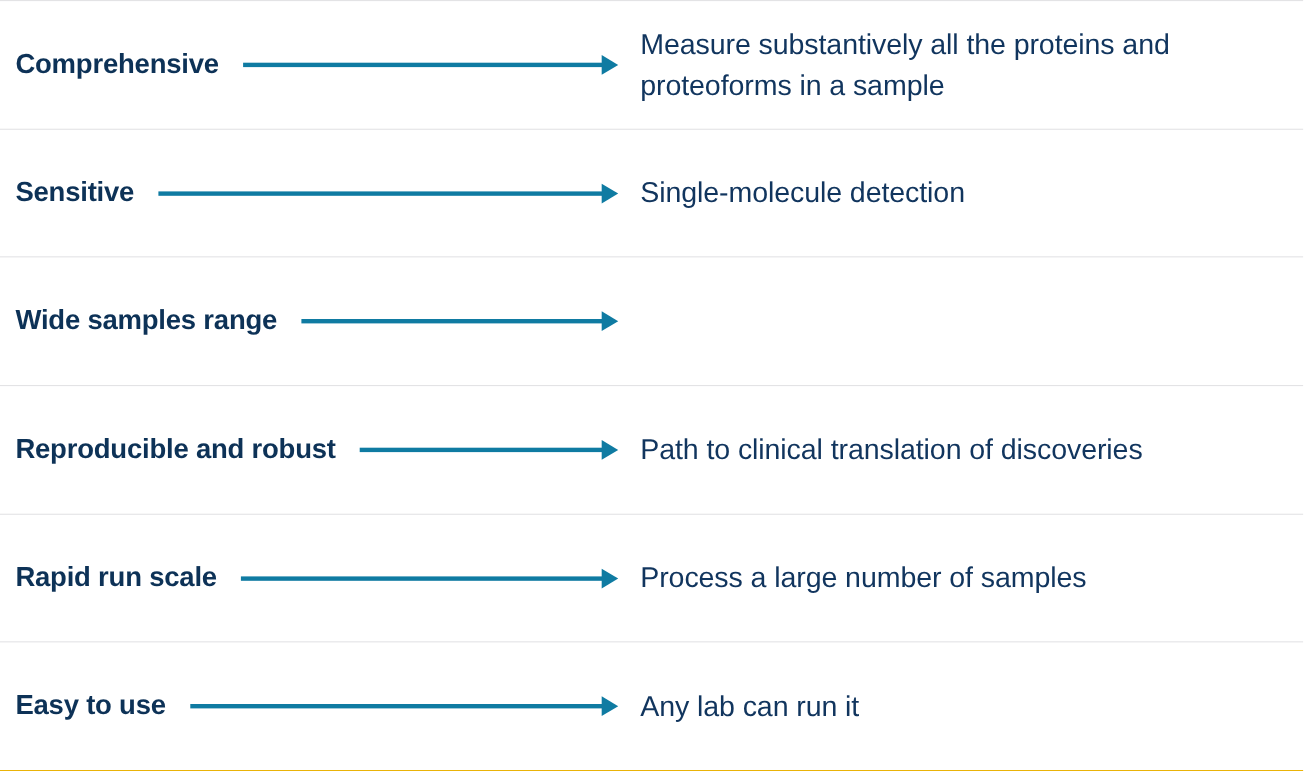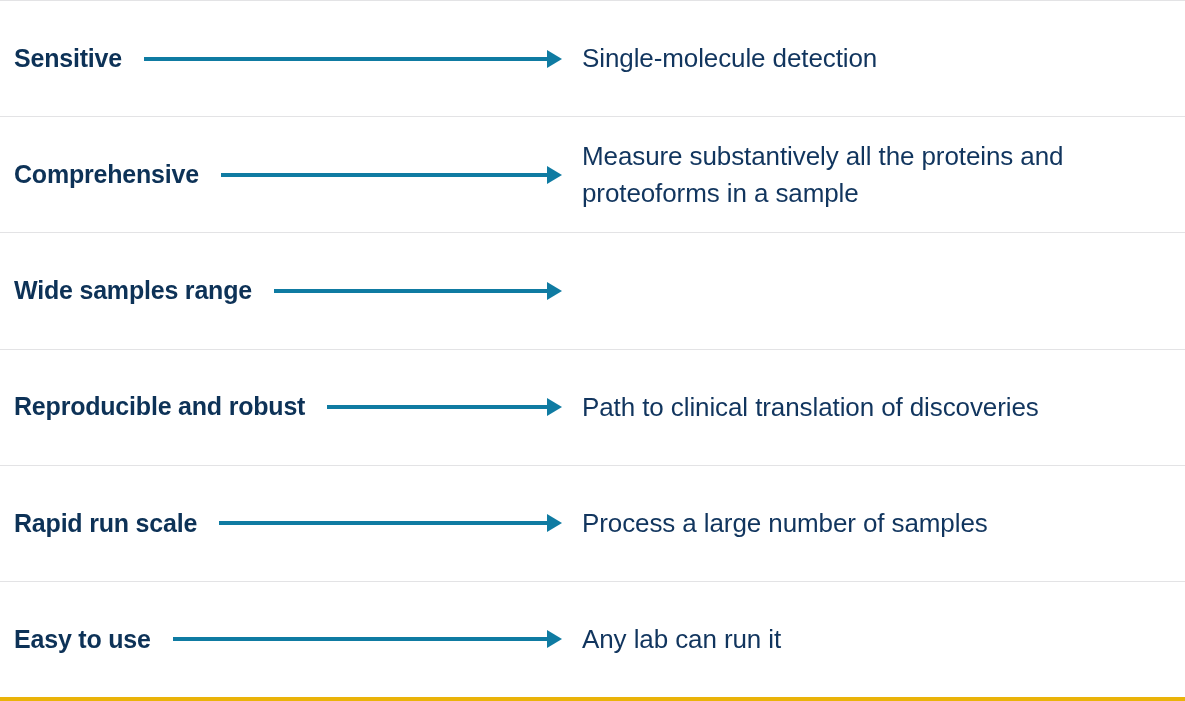--- a/index.html
+++ b/index.html
@@ -26,21 +26,21 @@
   }
   .row {
     position: relative;
     flex: 1 1 0;
     display: flex;
     align-items: center;
     border-top: 1px solid #e3e3e5;
     box-sizing: border-box;
   }
   .row:last-child {
-    border-bottom: 4px solid #eab308;
+    border-bottom: 1px solid #eab308;
     align-items: center;
   }
   .label-cell {
     position: relative;
     flex: 0 0 568px;
     width: 568px;
     height: 100%;
     display: flex;
     align-items: center;
     box-sizing: border-box;
@@ -103,41 +103,41 @@
   }
 </style>
 </head>
 <body>
 
 <div id="page">
   <div class="rows">
 
     <div class="row">
       <div class="label-cell">
+        <span class="label">Comprehensive</span>
+        <span class="arrow">
+          <span class="shaft"></span>
+          <span class="head"></span>
+        </span>
+      </div>
+      <div class="desc-cell">
+        <span class="desc">Measure substantively all the proteins and proteoforms in a sample</span>
+      </div>
+    </div>
+
+    <div class="row">
+      <div class="label-cell">
         <span class="label">Sensitive</span>
         <span class="arrow">
           <span class="shaft"></span>
           <span class="head"></span>
         </span>
       </div>
       <div class="desc-cell">
         <span class="desc">Single-molecule detection</span>
-      </div>
-    </div>
-
-    <div class="row">
-      <div class="label-cell">
-        <span class="label">Comprehensive</span>
-        <span class="arrow">
-          <span class="shaft"></span>
-          <span class="head"></span>
-        </span>
-      </div>
-      <div class="desc-cell">
-        <span class="desc">Measure substantively all the proteins and proteoforms in a sample</span>
       </div>
     </div>
 
     <div class="row">
       <div class="label-cell">
         <span class="label">Wide samples range</span>
         <span class="arrow">
           <span class="shaft"></span>
           <span class="head"></span>
         </span>

